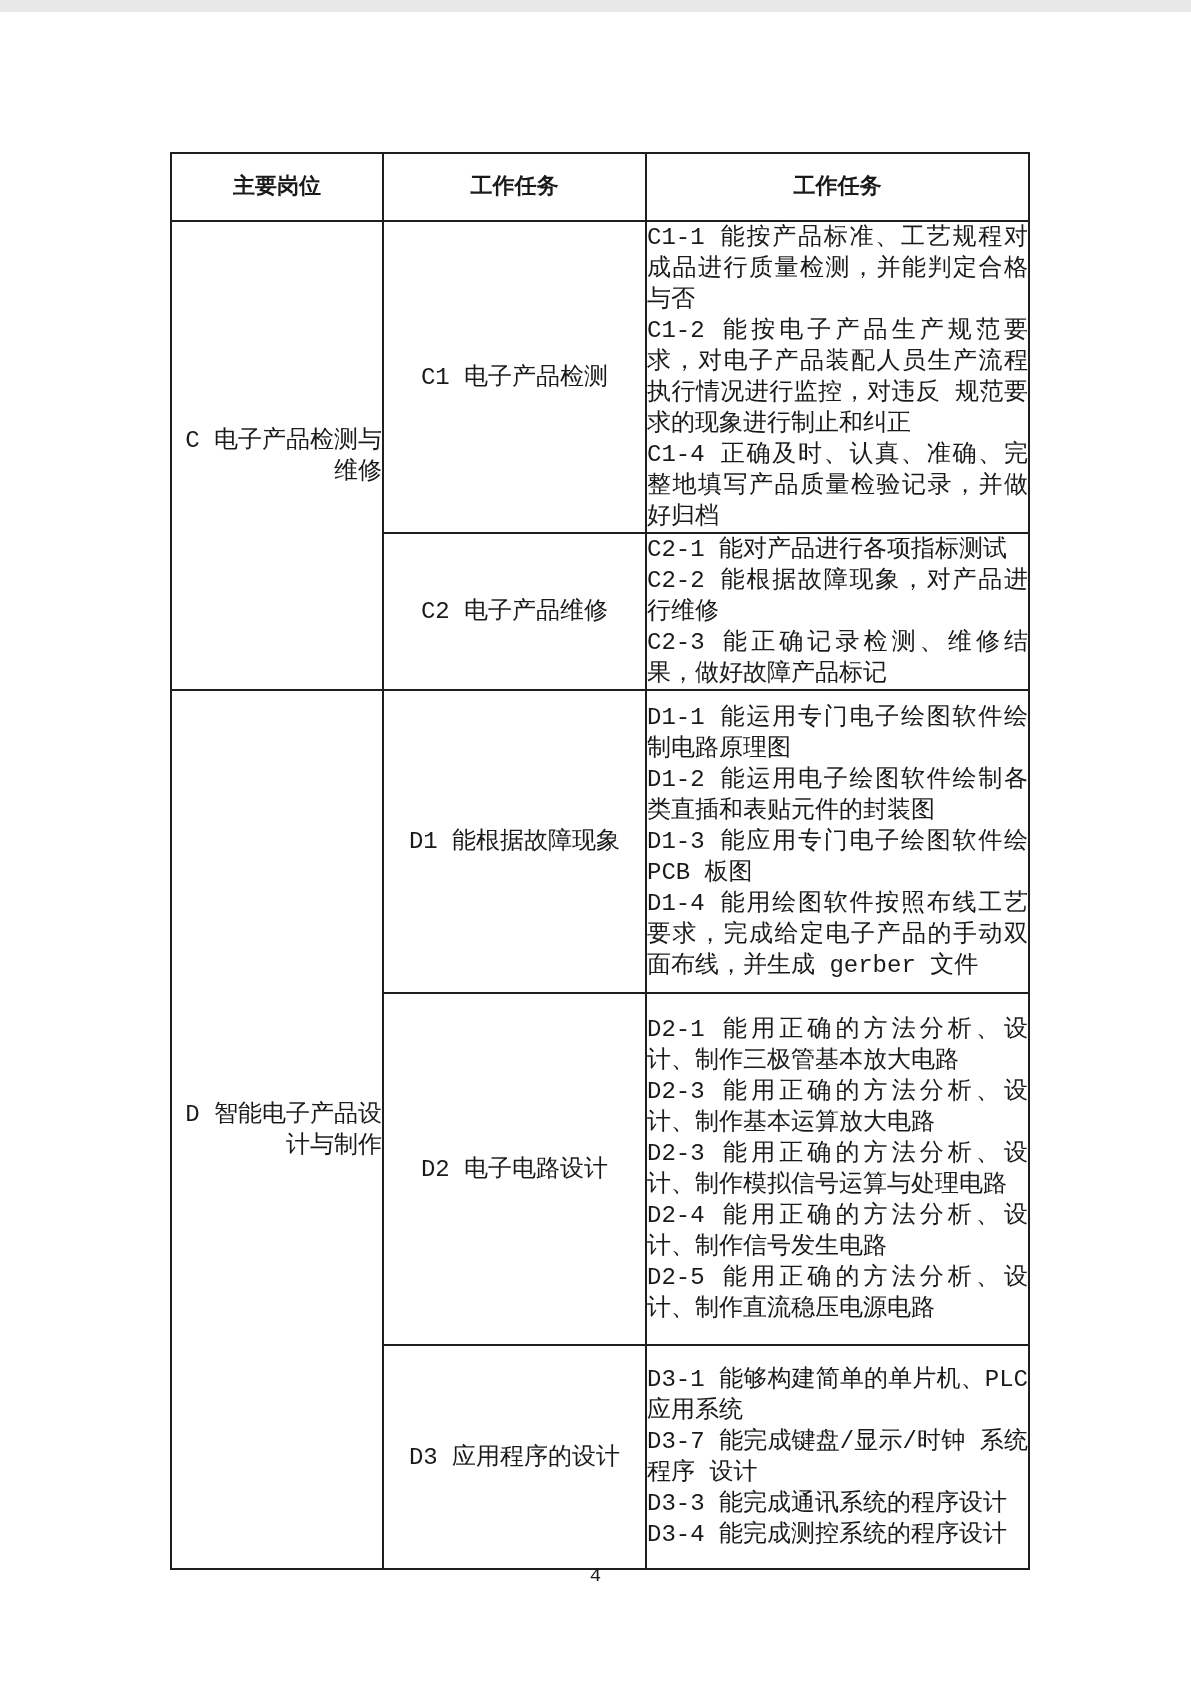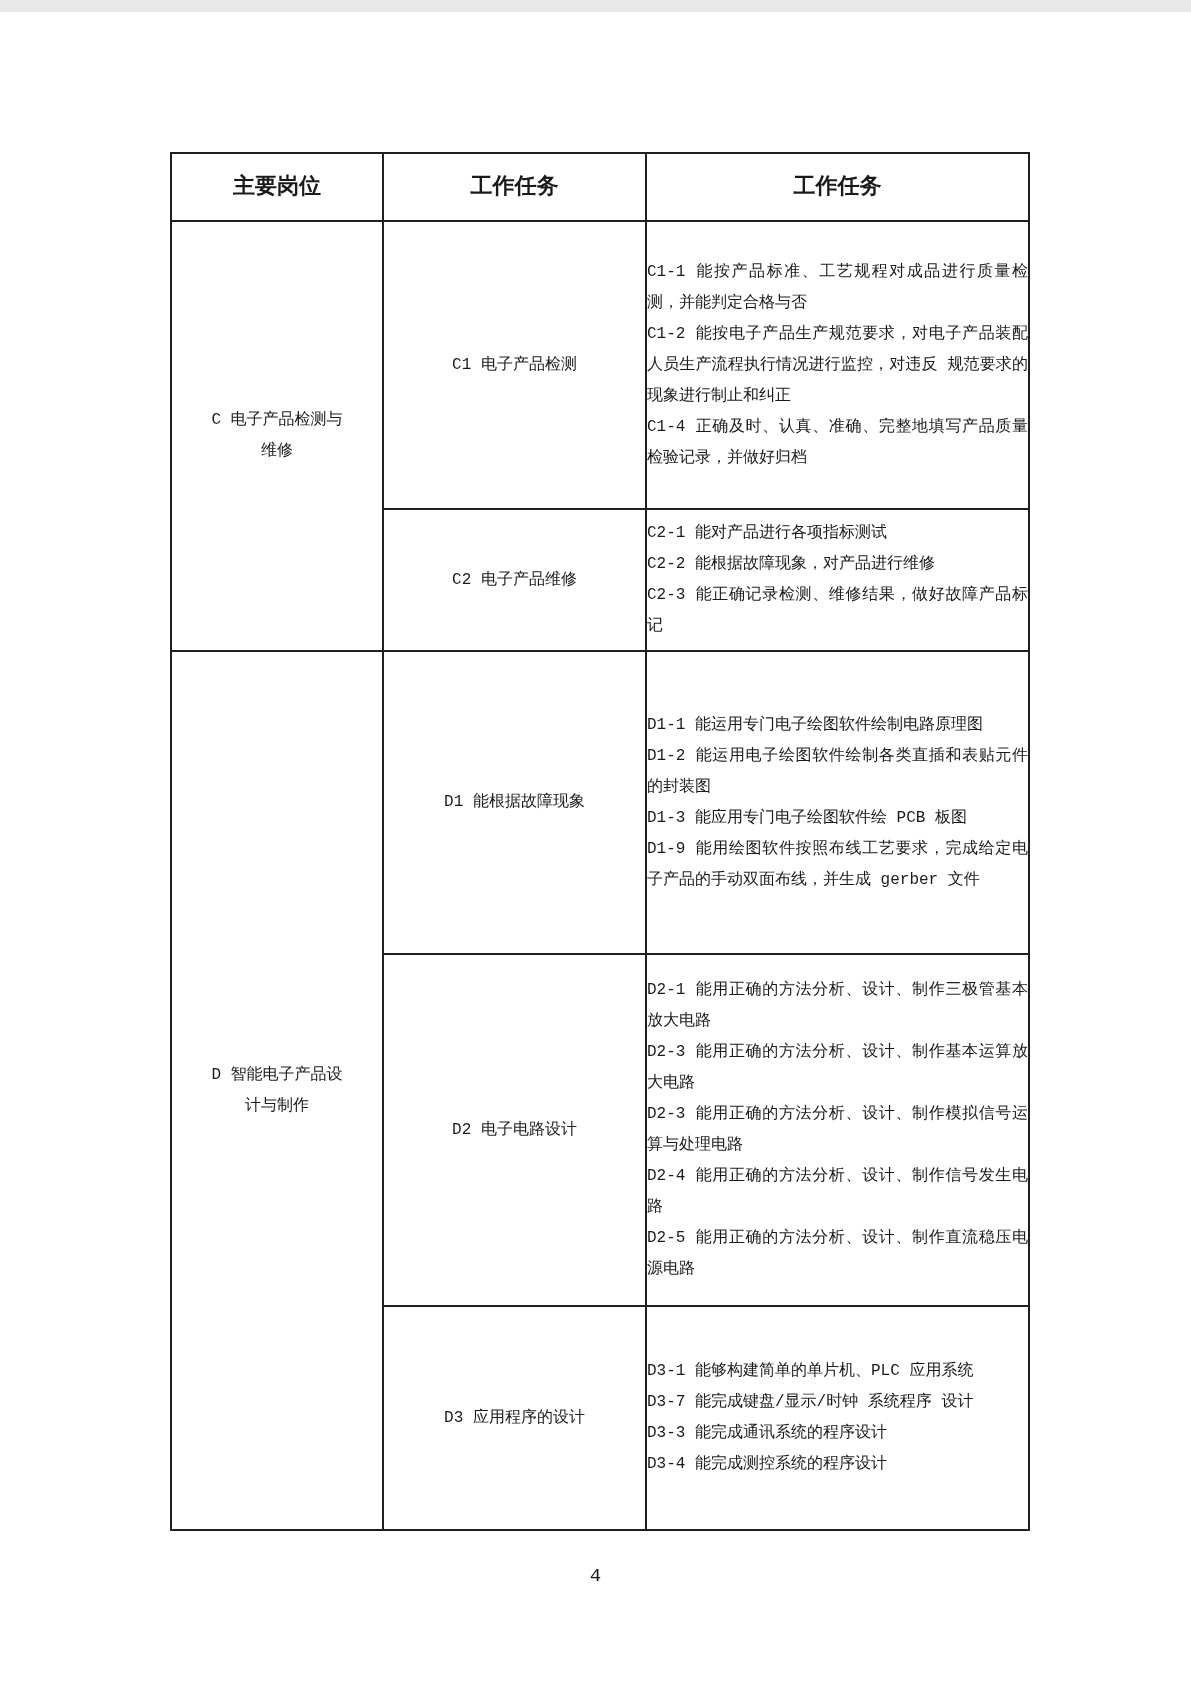--- a/index.html
+++ b/index.html
@@ -24,39 +24,39 @@
     border-collapse: collapse;
     table-layout: fixed;
   }
   .comp-table col.c1 { width: 212px; }
   .comp-table col.c2 { width: 263px; }
   .comp-table col.c3 { width: 383px; }
   .comp-table th, .comp-table td {
     border: 2px solid #1f1f1f;
     padding: 0;
     vertical-align: middle;
-    font-size: 16px;
+    font-size: 24px;
     line-height: 31px;
     background: #ffffff;
   }
   .comp-table th {
     font-size: 22px;
     font-weight: bold;
     text-align: center;
     height: 66px;
   }
   .row-c1 { height: 288px; }
   .row-c2 { height: 142px; }
   .row-d1 { height: 303px; }
   .row-d2 { height: 352px; }
   .row-d3 { height: 224px; }
   .pos-cell, .task-cell {
     text-align: center;
   }
-  .pos-line { text-align: center; }
+  .pos-line { text-align: right; }
   .ability-cell {
     padding: 14px 10px 14px 14px;
   }
   .ability-item {
     text-align: justify;
   }
   .page-number {
     position: absolute;
     left: 0;
     top: 1553px;
@@ -108,21 +108,21 @@
       <tr class="row-d1">
         <td class="pos-cell" rowspan="3">
           <div class="pos-line">D 智能电子产品设</div>
           <div class="pos-line">计与制作</div>
         </td>
         <td class="task-cell">D1 能根据故障现象</td>
         <td class="ability-cell">
           <div class="ability-item">D1-1 能运用专门电子绘图软件绘制电路原理图</div>
           <div class="ability-item">D1-2 能运用电子绘图软件绘制各类直插和表贴元件的封装图</div>
           <div class="ability-item">D1-3 能应用专门电子绘图软件绘 PCB 板图</div>
-          <div class="ability-item">D1-9 能用绘图软件按照布线工艺要求，完成给定电子产品的手动双面布线，并生成 gerber 文件</div>
+          <div class="ability-item">D1-4 能用绘图软件按照布线工艺要求，完成给定电子产品的手动双面布线，并生成 gerber 文件</div>
         </td>
       </tr>
       <tr class="row-d2">
         <td class="task-cell">D2 电子电路设计</td>
         <td class="ability-cell">
           <div class="ability-item">D2-1 能用正确的方法分析、设计、制作三极管基本放大电路</div>
           <div class="ability-item">D2-3 能用正确的方法分析、设计、制作基本运算放大电路</div>
           <div class="ability-item">D2-3 能用正确的方法分析、设计、制作模拟信号运算与处理电路</div>
           <div class="ability-item">D2-4 能用正确的方法分析、设计、制作信号发生电路</div>
           <div class="ability-item">D2-5 能用正确的方法分析、设计、制作直流稳压电源电路</div>

